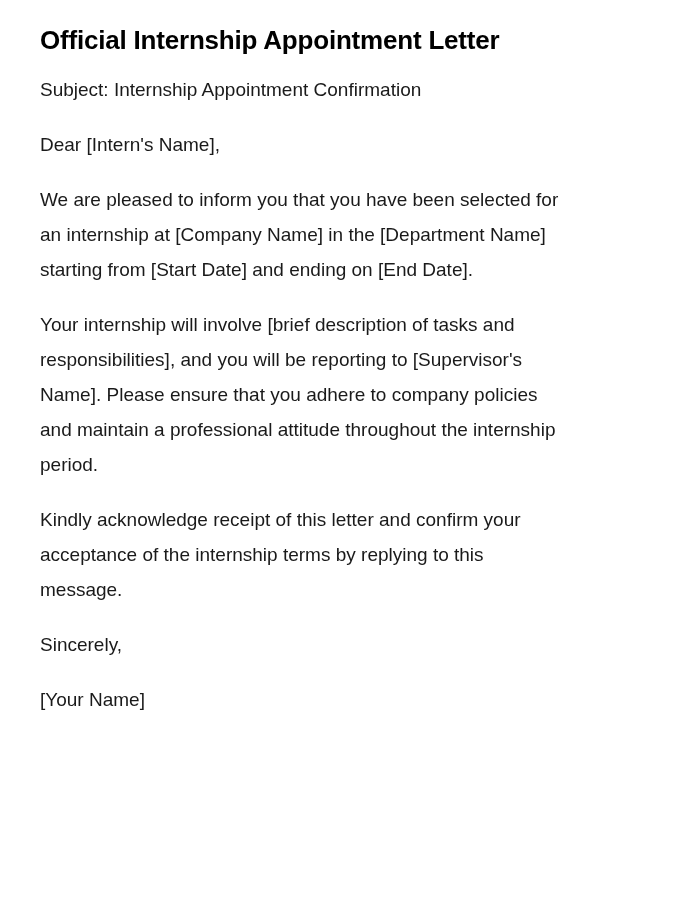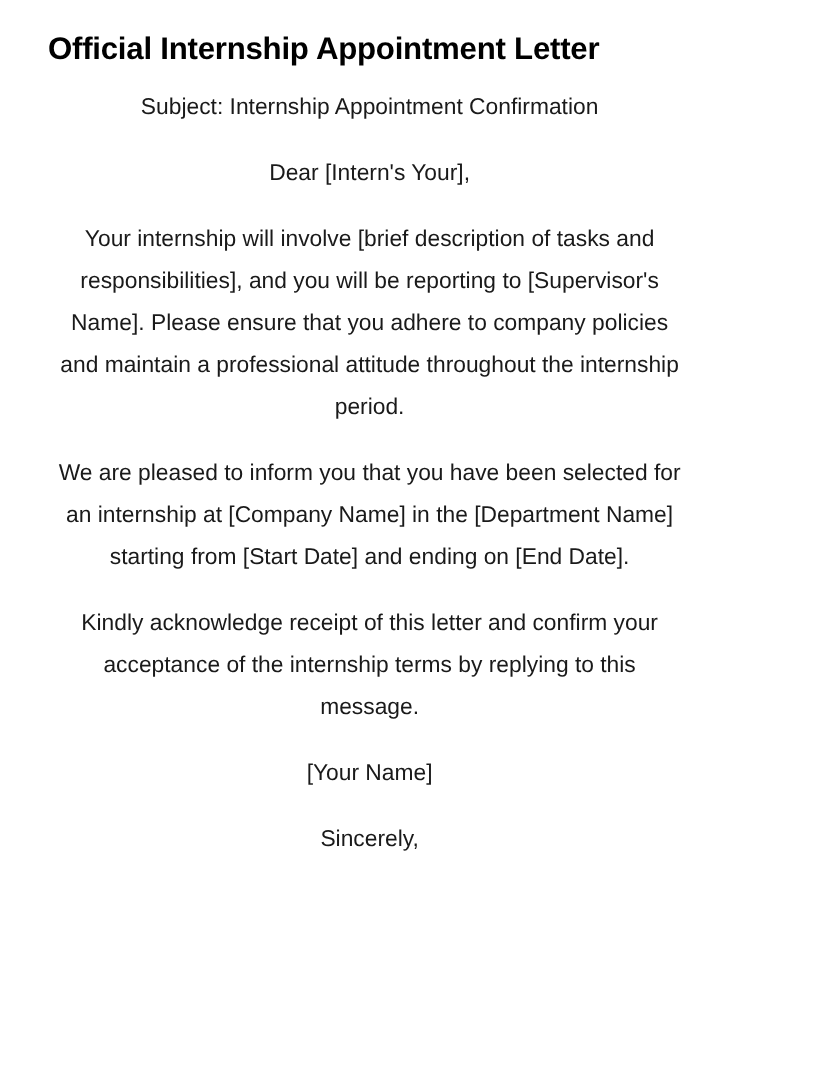--- a/index.html
+++ b/index.html
@@ -19,44 +19,44 @@
     color: var(--text);
   }
   .title {
     font-size: 26px;
     line-height: 33px;
     font-weight: 700;
     color: var(--title);
     letter-spacing: -0.2px;
     margin: 0 0 15px 0;
   }
-  .letter-body { max-width: 620px; text-align: center; }
+  .letter-body { max-width: 620px; }
   .para {
     font-size: 19px;
     line-height: 35px;
     margin: 0 0 20px 0;
     white-space: pre-line;
     color: var(--text);
   }
 </style>
 </head>
 <body>
 
 <div class="page">
   <h1 class="title">Official Internship Appointment Letter</h1>
   <div class="letter-body">
       <p class="para">Subject: Internship Appointment Confirmation</p>
-      <p class="para">Dear [Intern's Your],</p>
+      <p class="para">Dear [Intern's Name],</p>
+      <p class="para">We are pleased to inform you that you have been selected for
+an internship at [Company Name] in the [Department Name]
+starting from [Start Date] and ending on [End Date].</p>
       <p class="para">Your internship will involve [brief description of tasks and
 responsibilities], and you will be reporting to [Supervisor's
 Name]. Please ensure that you adhere to company policies
 and maintain a professional attitude throughout the internship
 period.</p>
-      <p class="para">We are pleased to inform you that you have been selected for
-an internship at [Company Name] in the [Department Name]
-starting from [Start Date] and ending on [End Date].</p>
       <p class="para">Kindly acknowledge receipt of this letter and confirm your
 acceptance of the internship terms by replying to this
 message.</p>
+      <p class="para">Sincerely,</p>
       <p class="para">[Your Name]</p>
-      <p class="para">Sincerely,</p>
     </div>
 </div>
 
 </body></html>

